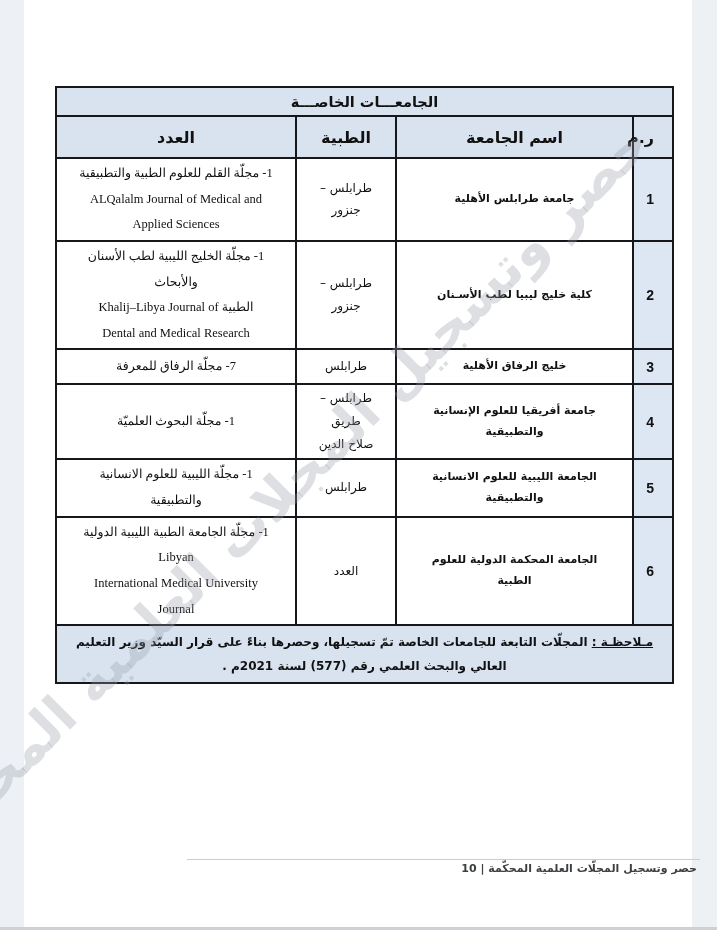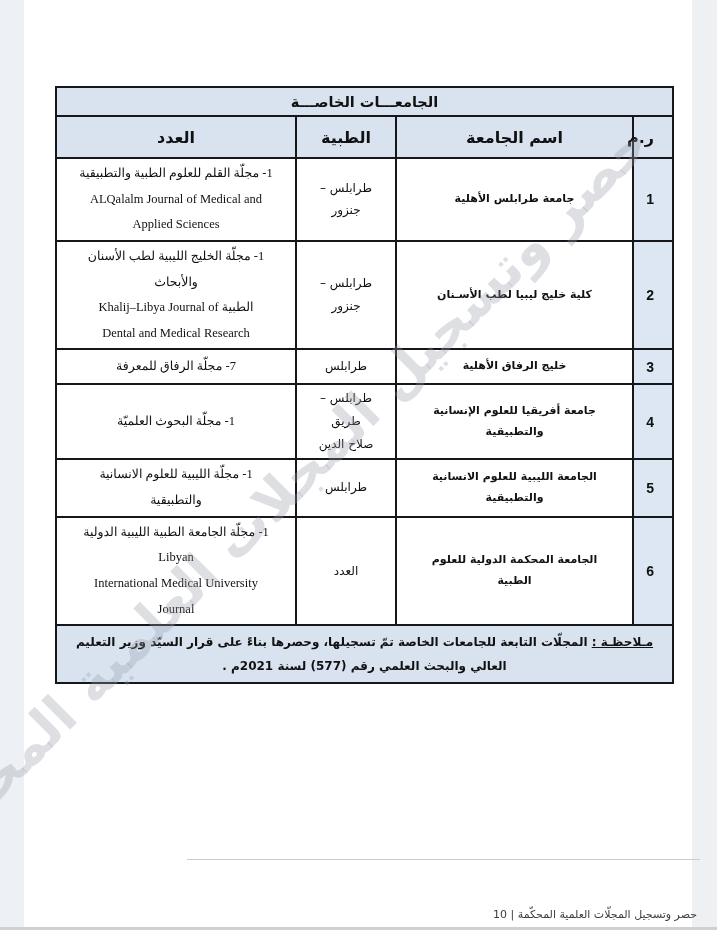--- a/index.html
+++ b/index.html
@@ -47,22 +47,22 @@
     font-size:12px; line-height:2.0; height:52px;
     padding:4px 12px; text-align:center;
   }
   .note-label { text-decoration:underline; }
 
   .footer-line {
     position:absolute; left:187px; top:859px; width:513px; height:1px;
     background:#c9cdd1;
   }
   .footer-text {
-    position:absolute; right:20px; top:908px;
-    direction:rtl; font-size:11px; font-weight:normal; color:#3c4043;
+    position:absolute; right:20px; top:862px;
+    direction:rtl; font-size:11px; font-weight:bold; color:#3c4043;
   }
 </style>
 </head>
 <body>
 
 <div class="page">
 
   <div class="strip-left"></div>
   <div class="strip-right"></div>
   <div class="bottom-edge"></div>

